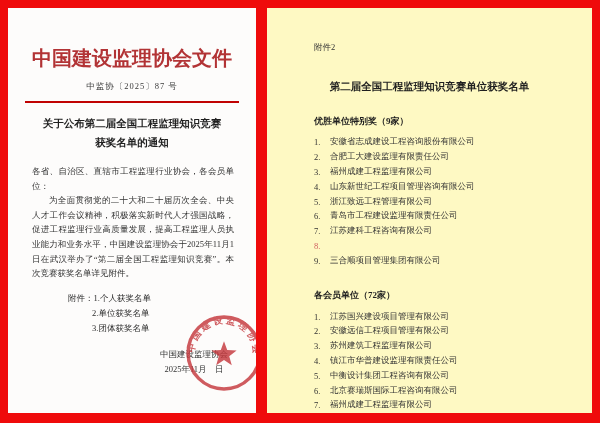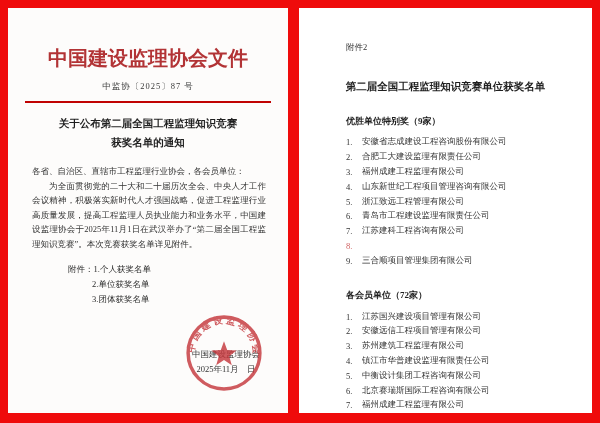--- a/index.html
+++ b/index.html
@@ -15,22 +15,22 @@
     padding:8px 8px 10px 8px;
     display:flex;
     gap:11px;
   }
   .page{
     background:#fdfcfb;
     position:relative;
     overflow:hidden;
     box-sizing:border-box;
   }
-  .page-left{width:280px;}
-  .page-right{flex:1;background:#ffffff;}
+  .page-left{width:248px;}
+  .page-right{flex:1;background:#fef9c3;}
 
   
   .masthead{
     margin-top:37px;
     text-align:center;
     font-size:20px;
     font-weight:bold;
     letter-spacing:0px;
     color:#b23335;
     white-space:nowrap;

